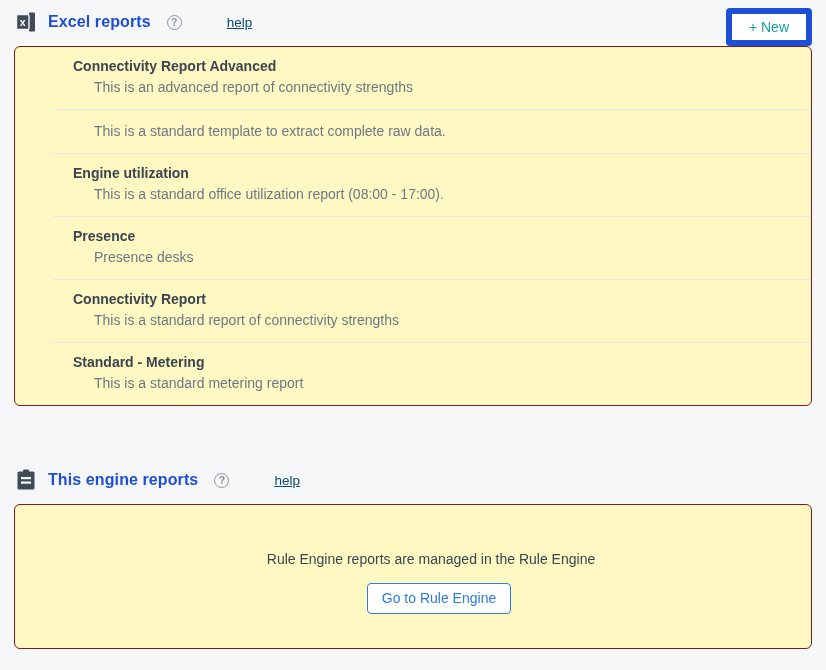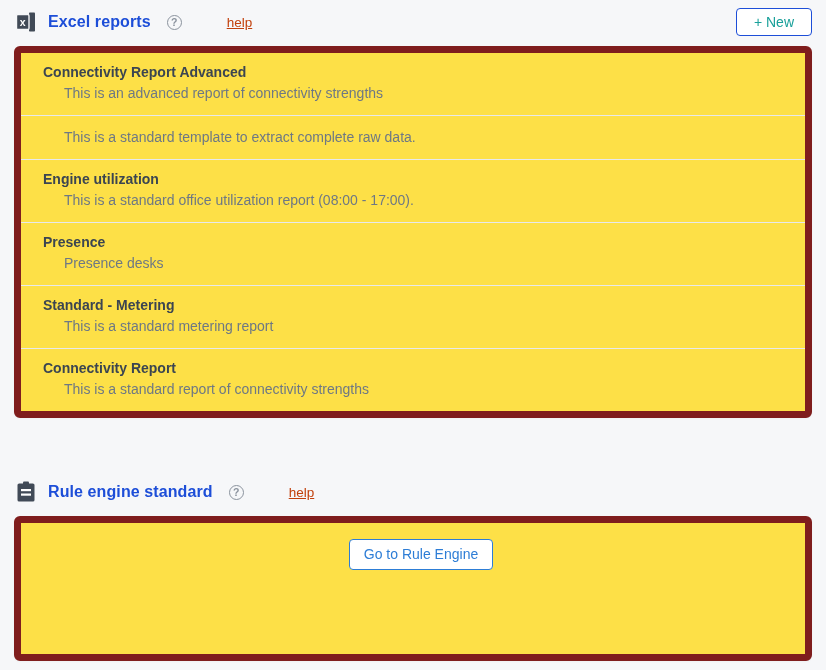--- a/index.html
+++ b/index.html
@@ -23,34 +23,35 @@
   }
   .help-link {
     display: inline-flex; align-items: center; gap: 5px;
     margin-left: 6px; cursor: pointer; text-decoration: none;
   }
   .help-q {
     width: 15px; height: 15px; border: 1.4px solid #8b939e; border-radius: 50%;
     color: #8b939e; font-size: 10.5px; font-weight: bold;
     display: inline-flex; align-items: center; justify-content: center; line-height: 1;
   }
-  .help-text { font-size: 13.5px; color: #c2410c; text-decoration: underline; padding-left: 40px; }
+  .help-text { font-size: 13.5px; color: #0c4a6e; text-decoration: underline; padding-left: 40px; }
 
   
   .new-btn {
     position: absolute; top: 8px; right: 14px;
-    background: #ffffff; border: 1px solid #1d4ed8; border-radius: 4px;
+    background: #ffffff; border: 6px solid #1d4ed8; border-radius: 4px;
     color: #19a09a; font-size: 14px; font-family: inherit;
     padding: 6px 17px; cursor: pointer; line-height: 1;
   }
 
   
   .card {
-    background: #fde047; border: 7px solid #7f1d1d; border-radius: 6px;
+    background: #fef9c3; border: 1px solid #7f1d1d; border-radius: 6px;
     box-shadow: 0 1px 2px rgba(40,50,60,.03);
+    padding-left: 36px;
   }
   .report-list { margin-top: 2px; }
   .report-row {
     padding: 10px 22px 12px; border-bottom: 1px solid #e7e9ec; cursor: pointer;
   }
   .report-row:last-child { border-bottom: none; }
   .report-title { font-size: 14px; font-weight: bold; color: #3b4551; line-height: 19px; }
   .report-desc  { font-size: 14px; color: #6e7884; line-height: 19px; margin-top: 2px; margin-left: 21px; }
 
   .gap-between { height: 52px; }
@@ -102,45 +103,46 @@
     <div class="report-title">Engine utilization</div>
     <div class="report-desc">This is a standard office utilization report (08:00 - 17:00).</div>
   </div>
 
   <div class="report-row">
     <div class="report-title">Presence</div>
     <div class="report-desc">Presence desks</div>
   </div>
 
   <div class="report-row">
-    <div class="report-title">Standard - Metering</div>
-    <div class="report-desc">This is a standard metering report</div>
+    <div class="report-title">Connectivity Report</div>
+    <div class="report-desc">This is a standard report of connectivity strengths</div>
   </div>
 
   <div class="report-row">
-    <div class="report-title">Connectivity Report</div>
-    <div class="report-desc">This is a standard report of connectivity strengths</div>
+    <div class="report-title">Standard - Metering</div>
+    <div class="report-desc">This is a standard metering report</div>
   </div>
 </div>
 
   <div class="gap-between"></div>
 
   <div class="section-header">
     <span class="hdr-icon">
       <svg viewBox="0 0 24 24" width="24" height="24">
         <rect x="3.5" y="3.5" width="17" height="18" rx="1.6" fill="#414a57"></rect>
         <rect x="9" y="1.5" width="6" height="4" rx="1" fill="#414a57"></rect>
         <rect x="7" y="9" width="10" height="2.2" fill="#ffffff"></rect>
         <rect x="7" y="13.5" width="10" height="2.2" fill="#ffffff"></rect>
       </svg>
     </span>
-    <span class="section-title">Rule engine standard</span>
+    <span class="section-title">This engine reports</span>
     <a class="help-link">
       <span class="help-q">?</span>
       <span class="help-text">help</span>
     </a>
   </div>
 
   <div class="card rule-card">
+    <div class="rule-message">Rule Engine reports are managed in the Rule Engine</div>
     <button class="rule-btn">Go to Rule Engine</button>
   </div>
 
 </div>
 
 </body></html>

